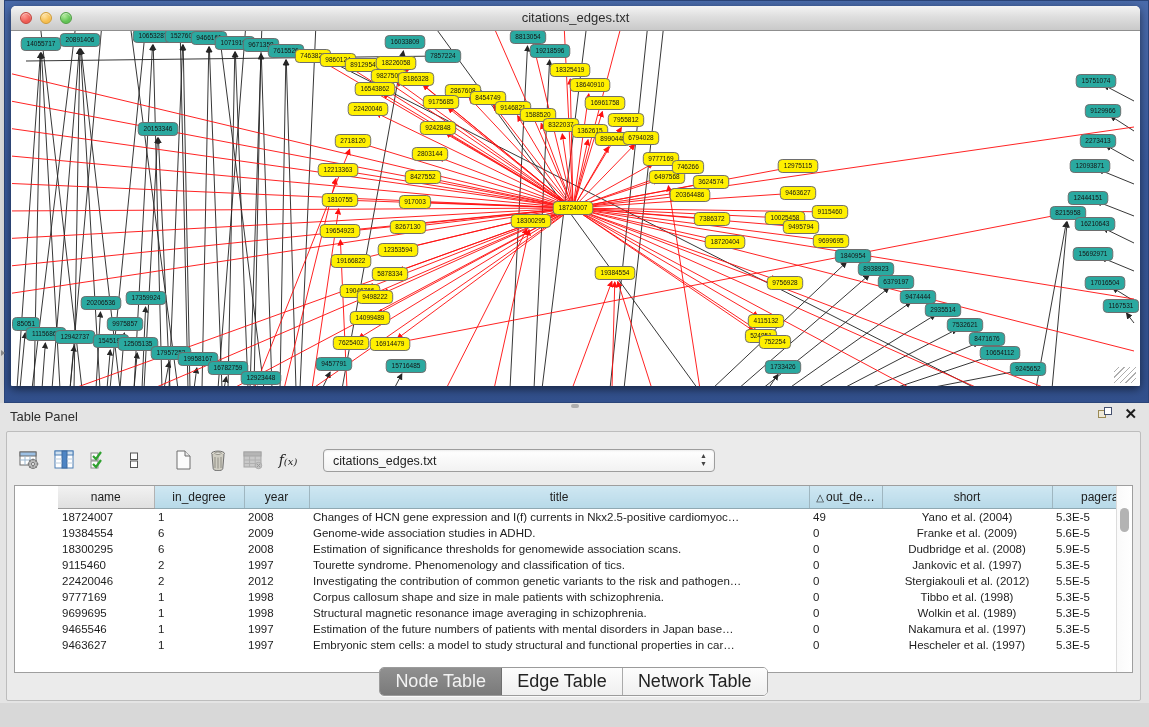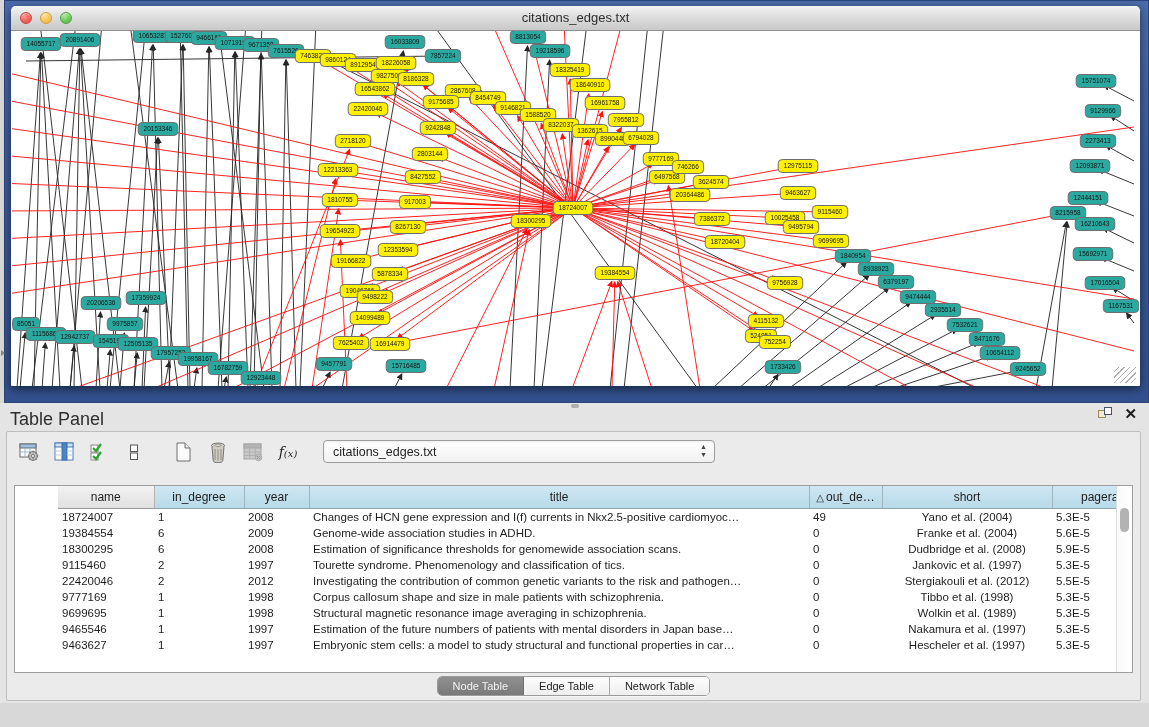--- a/index.html
+++ b/index.html
@@ -14,49 +14,49 @@
   .light{width:12px;height:12px;border-radius:50%;box-shadow:inset 0 1px 1px rgba(255,255,255,.6);}
   .light.red{background:radial-gradient(circle at 35% 30%,#ff9a92,#ee5c54 60%);border:1px solid #c2443c;box-sizing:border-box;}
   .light.yellow{background:radial-gradient(circle at 35% 30%,#ffe2a0,#f6be4f 60%);border:1px solid #cf9c36;box-sizing:border-box;}
   .light.green{background:radial-gradient(circle at 35% 30%,#b0eb9a,#61c354 60%);border:1px solid #4f9e43;box-sizing:border-box;}
   .canvas{position:relative;width:1127px;height:355px;margin:0 1px;background:#fff;overflow:hidden;}
   .canvas svg{display:block;}
   .win-grip{position:absolute;right:3px;bottom:3px;width:22px;height:16px;background:repeating-linear-gradient(135deg,transparent 0 3px,#9a9a9a 3px 4px);opacity:.8;}
   
   .table-panel{position:absolute;left:0;top:403px;width:1149px;height:300px;background:#E4E4E4;}
   .panel-header{position:relative;height:27px;}
-  .panel-header .ph-title{position:absolute;left:10px;top:6px;font-size:18px;color:#2e2e2e;}
+  .panel-header .ph-title{position:absolute;left:10px;top:6px;font-size:13px;color:#2e2e2e;}
   .splitter-dot{position:absolute;left:571px;top:1px;width:8px;height:4px;background:#aeaeae;border-radius:2px;}
   .ph-actions{position:absolute;right:12px;top:4px;display:flex;align-items:center;gap:12px;}
   .float-ic{position:relative;width:14px;height:14px;}
   .float-ic .sq1{position:absolute;left:0;top:3px;width:8px;height:8px;border:1.5px solid #9a8a55;box-sizing:border-box;background:#efe9d8;}
   .float-ic .sq2{position:absolute;right:0;top:0;width:8px;height:8px;border:1.5px solid #44506e;box-sizing:border-box;background:#fff;}
   .close-ic{font-size:15px;font-weight:bold;color:#1c1c1c;line-height:14px;}
   .panel-body{position:absolute;left:6px;top:28px;width:1135px;height:270px;background:#EBEBEB;border:1px solid #BDBDBD;border-radius:2px;box-sizing:border-box;}
-  .toolbar{position:absolute;left:10px;top:8px;height:32px;display:flex;align-items:flex-start;gap:11px;}
+  .toolbar{position:absolute;left:10px;top:8px;height:32px;display:flex;align-items:flex-end;gap:11px;}
   .tb-btn{width:24px;height:24px;display:flex;align-items:center;justify-content:center;}
   .fx{font-family:"DejaVu Serif",serif;font-style:italic;font-size:14px;color:#222;}
   .fx small{font-size:10px;}
   .combo{position:relative;margin-left:12px;width:392px;height:23px;background:linear-gradient(180deg,#ffffff,#f2f2f2);border:1px solid #9d9d9d;border-radius:4px;box-sizing:border-box;box-shadow:inset 0 1px 2px rgba(0,0,0,.08);}
   .combo .val{position:absolute;left:9px;top:4px;font-size:12.5px;color:#222;}
   .combo .stepper{position:absolute;right:7px;top:2px;font-size:7px;line-height:8px;color:#444;text-align:center;}
   
   .table-wrap{position:absolute;left:7px;top:53px;width:1119px;height:188px;background:#fff;border:1px solid #9e9e9e;box-sizing:border-box;overflow:hidden;}
   table.data{border-collapse:collapse;table-layout:fixed;width:1102px;font-size:11.5px;color:#1d1d1d;margin-left:43px;}
   table.data th{height:22px;font-weight:normal;font-size:12px;text-align:center;border-right:1px solid #9fb6c0;border-bottom:1px solid #8fa8b2;background:linear-gradient(180deg,#cfe7f2,#b7d9e8);overflow:hidden;white-space:nowrap;padding:0 2px;box-sizing:border-box;}
   table.data th.gray{background:linear-gradient(180deg,#f2f2f2,#e0e0e0);border-right:1px solid #b2b2b2;border-bottom:1px solid #9a9a9a;}
   table.data td{height:16px;padding:0 4px;overflow:hidden;white-space:nowrap;text-overflow:clip;}
   table.data td.ctr{text-align:center;}
   .sort-tri{font-size:10px;margin-right:2px;}
   .vscroll{position:absolute;right:0;top:0;width:15px;height:186px;background:linear-gradient(90deg,#fafafa,#ffffff);border-left:1px solid #dcdcdc;}
   .vthumb{position:absolute;left:3px;top:22px;width:9px;height:24px;border-radius:5px;background:#b3b3b3;}
   
   .tabbar{position:absolute;left:0;bottom:4px;width:100%;display:flex;justify-content:center;}
   .seg{display:flex;border:1px solid #9b9b9b;border-radius:5px;overflow:hidden;background:#fbfbfb;box-shadow:0 1px 0 rgba(255,255,255,.7);}
-  .seg .tab{padding:3px 15px;font-size:11px;color:#222;border-right:1px solid #aaaaaa;background:linear-gradient(180deg,#fdfdfd,#efefef);}
+  .seg .tab{padding:3px 15px;font-size:18px;color:#222;border-right:1px solid #aaaaaa;background:linear-gradient(180deg,#fdfdfd,#efefef);}
   .seg .tab:last-child{border-right:none;}
   .seg .tab.sel{background:linear-gradient(180deg,#909090,#7a7a7a);color:#f3f3f3;border-right-color:#6f6f6f;}
   
   .statusbar{position:absolute;left:0;bottom:0;width:1149px;height:24px;background:linear-gradient(180deg,#ececec,#d8d8d8);border-top:1px solid #a6a6a6;display:flex;align-items:center;justify-content:flex-end;gap:7px;padding-right:14px;box-sizing:border-box;}
   .mem-label{font-size:11.5px;color:#333;}
   .mem-dot{width:13px;height:13px;border-radius:50%;background:radial-gradient(circle at 35% 30%,#8ae68a,#3fcb4c 65%);border:1px solid #9a9a9a;box-sizing:border-box;}
 </style>
 </head>
 <body>
 
@@ -578,21 +578,21 @@
                 <td>49</td>
                 <td class="ctr">Yano et al. (2004)</td>
                 <td>5.3E-5</td>
               </tr>
               <tr>
                 <td>19384554</td>
                 <td>6</td>
                 <td>2009</td>
                 <td>Genome-wide association studies in ADHD.</td>
                 <td>0</td>
-                <td class="ctr">Franke et al. (2004)</td>
+                <td class="ctr">Franke et al. (2009)</td>
                 <td>5.6E-5</td>
               </tr>
               <tr>
                 <td>18300295</td>
                 <td>6</td>
                 <td>2008</td>
                 <td>Estimation of significance thresholds for genomewide association scans.</td>
                 <td>0</td>
                 <td class="ctr">Dudbridge et al. (2008)</td>
                 <td>5.9E-5</td>

